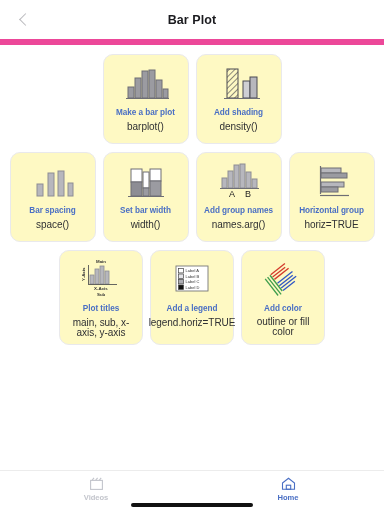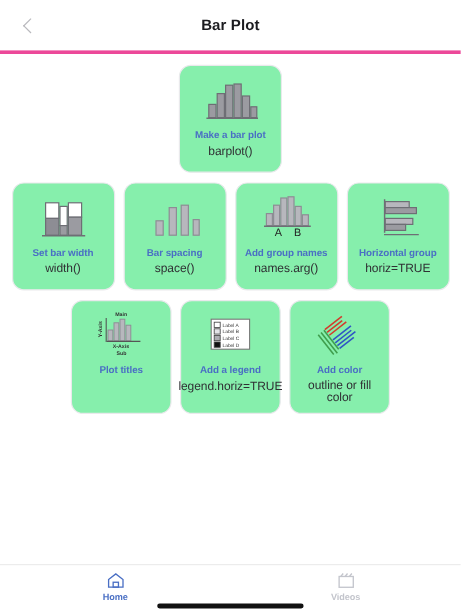--- a/index.html
+++ b/index.html
@@ -8,37 +8,37 @@
     background: #ffffff;
     font-family: "Liberation Sans", sans-serif;
     overflow: hidden;
   }
   .screen { position: relative; width: 384px; height: 512px; display: flex; flex-direction: column; }
 
   
   .header {
     position: relative; height: 45px; flex: 0 0 45px;
     background: #ffffff;
-    border-bottom: 3px solid #ec4899;
+    border-bottom: 6px solid #ec4899;
     display: flex; align-items: center; justify-content: center;
   }
   .back-btn {
     position: absolute; left: 13px; top: 50%; transform: translateY(-50%);
     width: 22px; height: 22px; display: flex; align-items: center; justify-content: center;
   }
   .chev { width: 9px; height: 9px; border-left: 1.4px solid #b9b9bd; border-bottom: 1.4px solid #b9b9bd;
           transform: rotate(45deg); margin-left: 3px; }
   .header-title { font-size: 12.5px; font-weight: 700; color: #1b1b1f; letter-spacing: .1px; }
 
   
   .content { flex: 1 1 auto; padding: 9px 0 0 0; overflow: hidden; }
   .row { display: flex; justify-content: center; gap: 7px; margin-bottom: 8px; }
 
   .card {
-    width: 86px; background: #86efac;
+    width: 86px; background: #fef9c3;
     border: 1px solid #e9e9ec; border-radius: 10px;
     padding: 8px 4px 7px 4px;
     display: flex; flex-direction: column; align-items: center;
   }
   .card.r12 { height: 90px; }
   .card.r3  { width: 84px; height: 95px; }
 
   .thumb { height: 38px; width: 100%; display: flex; align-items: flex-end; justify-content: center; }
   .card-title {
     color: #4a6fc4; font-size: 8.2px; font-weight: 600; text-align: center;
@@ -92,56 +92,75 @@
                 <rect x="40" y="24" width="5" height="9"></rect>
             </g>
             <line x1="3" y1="33.5" x2="46" y2="33.5" stroke="#6e6e75" stroke-width="1.2"></line>
           </svg>
         </div>
         <div class="card-title">Make a bar plot</div>
         <div class="card-sub">barplot()</div>
       </div>
 
 
+      <div class="card r12">
+        <div class="thumb">
+          <svg width="46" height="36" viewBox="0 0 46 36">
+            <defs>
+              <pattern id="hatch" width="4" height="4" patternUnits="userSpaceOnUse" patternTransform="rotate(45)">
+                <line x1="0" y1="0" x2="0" y2="4" stroke="#4b4b52" stroke-width="1.3"></line>
+              </pattern>
+            </defs>
+            <g stroke="#4b4b52" stroke-width="1">
+              <rect x="11" y="4" width="11" height="29" fill="url(#hatch)"></rect>
+              <rect x="27" y="16" width="7" height="17" fill="#cfcfd4"></rect>
+              <rect x="34" y="12" width="7" height="21" fill="#b7b7bd"></rect>
+            </g>
+            <line x1="8" y1="33.5" x2="44" y2="33.5" stroke="#6e6e75" stroke-width="1.2"></line>
+          </svg>
+        </div>
+        <div class="card-title">Add shading</div>
+        <div class="card-sub">density()</div>
+      </div>
 
     </div>
 
     <div class="row">
+
+      <div class="card r12">
+        <div class="thumb">
+          <svg width="46" height="36" viewBox="0 0 46 36">
+            <g fill="#b7b7bd" stroke="#8d8d94" stroke-width="1">
+              <rect x="7" y="21" width="6" height="12"></rect>
+              <rect x="18" y="10" width="6" height="23"></rect>
+              <rect x="28" y="8" width="6" height="25"></rect>
+              <rect x="38" y="20" width="5" height="13"></rect>
+            </g>
+          </svg>
+        </div>
+        <div class="card-title">Bar spacing</div>
+        <div class="card-sub">space()</div>
+      </div>
 
       <div class="card r12">
         <div class="thumb">
           <svg width="46" height="36" viewBox="0 0 46 36">
             <g stroke="#6e6e75" stroke-width="1">
               <rect x="8" y="6" width="11" height="13" fill="#ffffff"></rect>
               <rect x="8" y="19" width="11" height="14" fill="#8d8d94"></rect>
               <rect x="20" y="9" width="6" height="16" fill="#ffffff"></rect>
               <rect x="20" y="25" width="6" height="8" fill="#9b9ba1"></rect>
               <rect x="27" y="6" width="11" height="12" fill="#ffffff"></rect>
               <rect x="27" y="18" width="11" height="15" fill="#9b9ba1"></rect>
             </g>
             <line x1="5" y1="33.5" x2="41" y2="33.5" stroke="#6e6e75" stroke-width="1.2"></line>
           </svg>
         </div>
         <div class="card-title">Set bar width</div>
         <div class="card-sub">width()</div>
-      </div>
-
-      <div class="card r12">
-        <div class="thumb">
-          <svg width="46" height="36" viewBox="0 0 46 36">
-            <g fill="#b7b7bd" stroke="#8d8d94" stroke-width="1">
-              <rect x="7" y="21" width="6" height="12"></rect>
-              <rect x="18" y="10" width="6" height="23"></rect>
-              <rect x="28" y="8" width="6" height="25"></rect>
-              <rect x="38" y="20" width="5" height="13"></rect>
-            </g>
-          </svg>
-        </div>
-        <div class="card-title">Bar spacing</div>
-        <div class="card-sub">space()</div>
       </div>
 
       <div class="card r12">
         <div class="thumb">
           <svg width="50" height="38" viewBox="0 0 50 38">
             <g fill="#b7b7bd" stroke="#8d8d94" stroke-width="1">
               <rect x="8" y="17" width="5" height="10"></rect>
                 <rect x="14" y="10" width="5" height="17"></rect>
               <rect x="20" y="4" width="5" height="23"></rect>
                 <rect x="26" y="3" width="5" height="24"></rect>
@@ -188,20 +207,21 @@
               <rect x="27" y="9" width="4" height="18"></rect>
                 <rect x="32" y="14" width="4" height="13"></rect>
             </g>
             <line x1="16" y1="27.5" x2="44" y2="27.5" stroke="#555" stroke-width="0.9"></line>
             <line x1="15.5" y1="8" x2="15.5" y2="28" stroke="#555" stroke-width="0.9"></line>
             <text x="21" y="33" font-family="Liberation Sans" font-size="4.4" font-weight="bold" fill="#333">X-Axis</text>
             <text x="24" y="39" font-family="Liberation Sans" font-size="4.4" font-weight="bold" fill="#333">Sub</text>
           </svg>
         </div>
         <div class="card-title">Plot titles</div>
+        <div class="card-sub">main, sub, x-axis, y-axis</div>
       </div>
 
       <div class="card r3">
         <div class="thumb">
           <svg width="52" height="36" viewBox="0 0 52 36">
             <rect x="10" y="5" width="32" height="25" fill="#fff" stroke="#777" stroke-width="0.9"></rect>
             <g stroke="#444" stroke-width="0.7">
               <rect x="12.5" y="7.5" width="5" height="4.4" fill="#ffffff"></rect>
               <rect x="12.5" y="13" width="5" height="4.4" fill="#e4e4e8"></rect>
               <rect x="12.5" y="18.5" width="5" height="4.4" fill="#adadb3"></rect>
@@ -243,37 +263,37 @@
           </svg>
         </div>
         <div class="card-title">Add color</div>
         <div class="card-sub">outline or fill color</div>
       </div>
     </div>
   </div>
 
   <div class="tabbar">
 
+    <div class="tab">
+      <div class="tab-icon">
+        <svg width="15" height="14" viewBox="0 0 15 14" fill="none" stroke="#c3c5cc" stroke-width="1.1">
+          <rect x="1.6" y="3.4" width="11.8" height="9"></rect>
+          <path d="M3 3.4 L5 0.9 M6.6 3.4 L8.6 0.9 M10.2 3.4 L12.2 0.9"></path>
+        </svg>
+      </div>
+      <div class="tab-label">Videos</div>
+    </div>
+
     <div class="tab active">
       <div class="tab-icon">
         <svg width="15" height="14" viewBox="0 0 15 14" fill="none" stroke="#4a6fc4" stroke-width="1.1">
           <path d="M1.5 6 L7.5 1.3 L13.5 6 V12.3 H1.5 Z"></path>
             <rect x="5.3" y="8.2" width="4.4" height="4.1"></rect>
         </svg>
       </div>
       <div class="tab-label">Home</div>
     </div>
 
-    <div class="tab">
-      <div class="tab-icon">
-        <svg width="15" height="14" viewBox="0 0 15 14" fill="none" stroke="#c3c5cc" stroke-width="1.1">
-          <rect x="1.6" y="3.4" width="11.8" height="9"></rect>
-          <path d="M3 3.4 L5 0.9 M6.6 3.4 L8.6 0.9 M10.2 3.4 L12.2 0.9"></path>
-        </svg>
-      </div>
-      <div class="tab-label">Videos</div>
-    </div>
-
 
   </div>
 
   <div class="home-indicator"></div>
 </div>
 
 </body></html>

